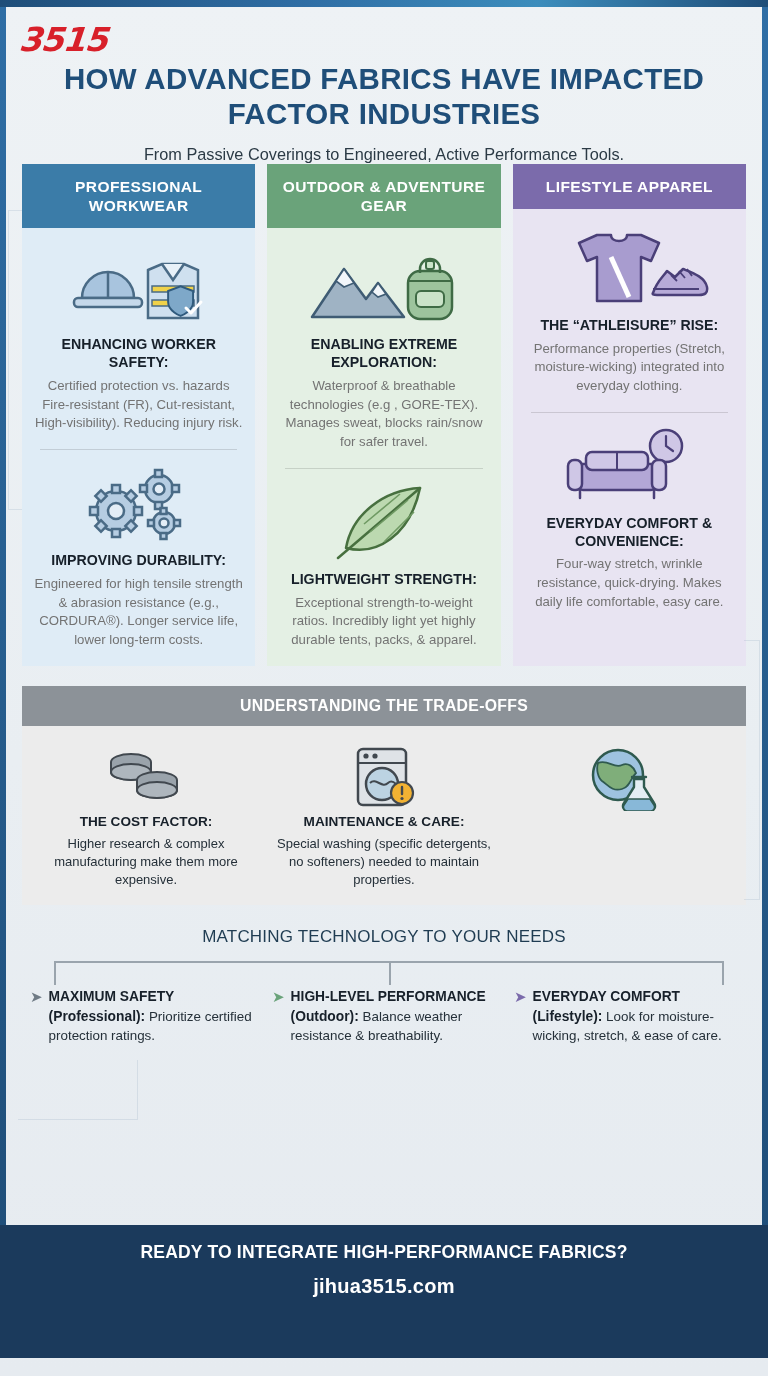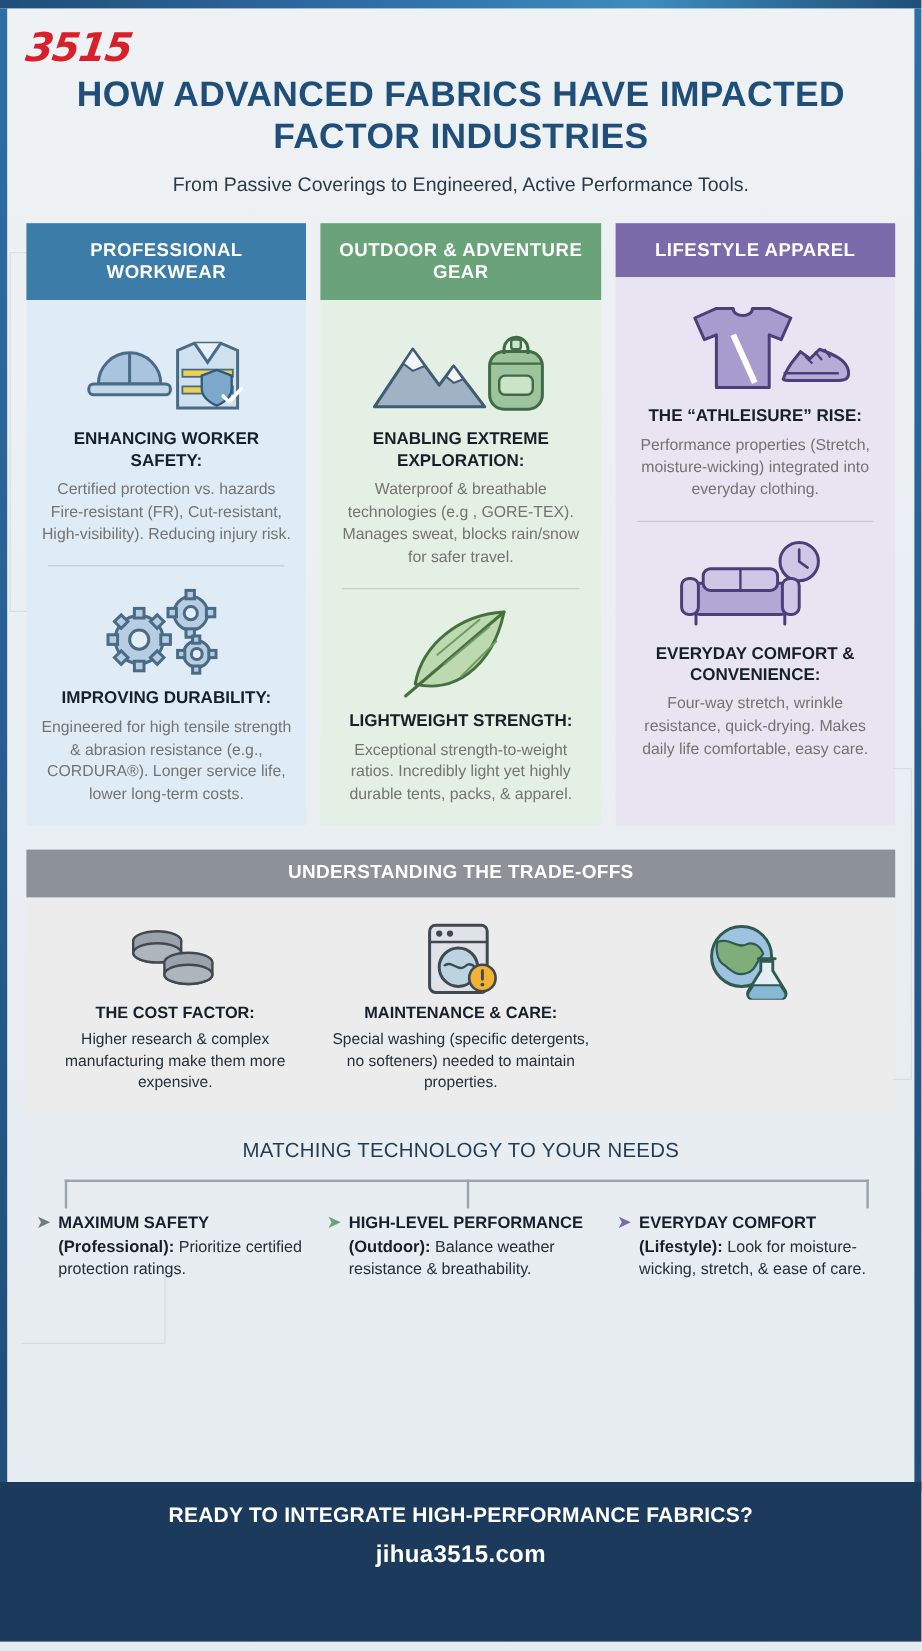--- a/index.html
+++ b/index.html
@@ -46,21 +46,21 @@
   }
   .header { padding: 62px 26px 0; text-align: center; }
   h1 {
     font-size: 29.5px; line-height: 1.18; font-weight: 800;
     color: #1f4e79; letter-spacing: 0.3px;
   }
   .subtitle {
     margin-top: 13px; font-size: 16.3px; color: #2b3a45; font-weight: 400;
   }
   .columns {
-    display: flex; gap: 12px; padding: 0 22px; margin-top: 22px;
+    display: flex; gap: 12px; padding: 0 22px; 
   }
   .col { flex: 1; display: flex; flex-direction: column; }
   .col-head {
     color: #fff; text-align: center; font-weight: 700; font-size: 15.5px;
     line-height: 1.25; padding: 13px 6px; letter-spacing: .4px;
   }
   .c1 .col-head { background: #3b7ca8; }
   .c2 .col-head { background: #6aa37a; }
   .c3 .col-head { background: #7b6bab; }
   .col-body { flex: 1; padding: 12px 12px 16px; }
@@ -99,21 +99,21 @@
   .match-items { display: flex; gap: 10px; }
   .m-item { flex: 1; display: flex; gap: 6px; }
   .arrow { font-size: 15px; line-height: 1; margin-top: 2px; }
   .m1 .arrow { color: #6f7b85; }
   .m2 .arrow { color: #6aa37a; }
   .m3 .arrow { color: #7b6bab; }
   .m-text { font-size: 13.4px; line-height: 1.4; color: #253039; }
   .m-text b { color: #17202a; font-size: 13.8px; }
   
   .footer {
-    position: absolute; left: 0; right: 0; bottom: 8px; height: 133px;
+    position: absolute; left: 0; right: 0; bottom: 18px; height: 133px;
     background: #1b3a5c; color: #fff; text-align: center; padding: 17px 28px 0;
   }
   .f-title { font-size: 17.5px; font-weight: 700; letter-spacing: .2px; }
   .f-text { font-size: 13.6px; line-height: 1.45; margin-top: 10px; color: #e2eaf2; }
   .f-url { font-size: 20px; font-weight: 700; margin-top: 12px; letter-spacing: .3px; }
   svg { display: block; }
 </style>
 </head>
 <body>
 

